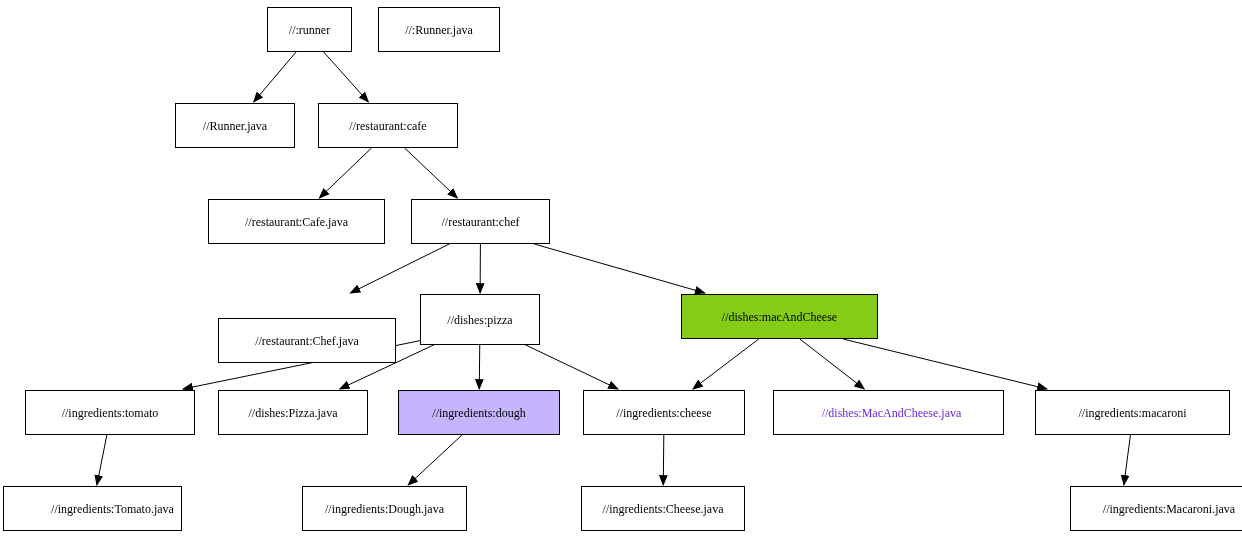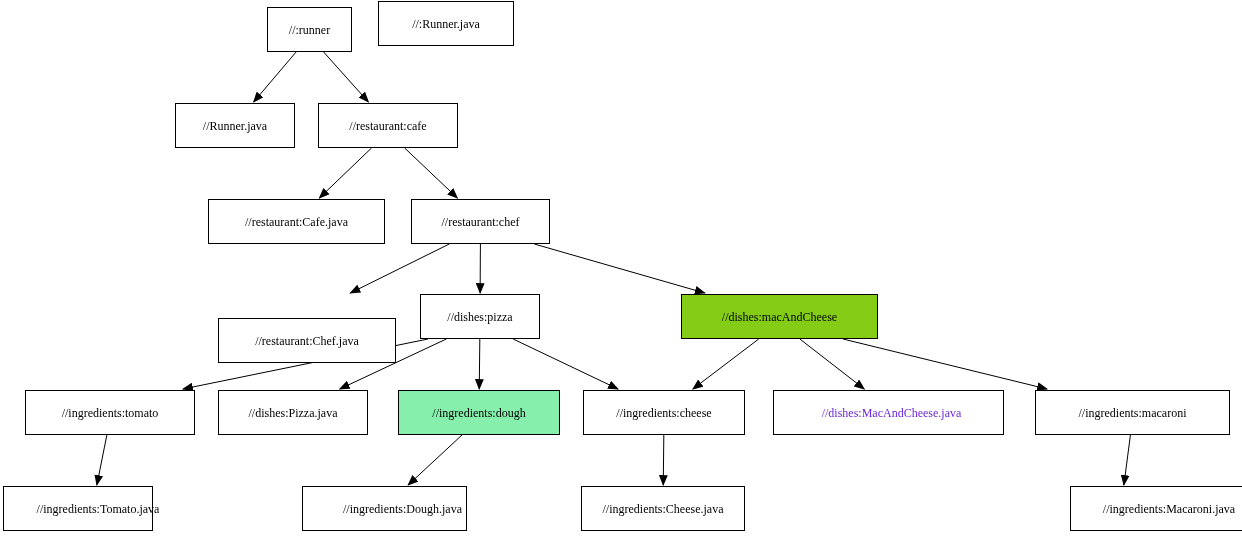--- a/index.html
+++ b/index.html
@@ -68,66 +68,66 @@
         <line x1="106.85" y1="435" x2="96.875" y2="485" stroke="#000000" stroke-width="1" marker-end="url(#arrowhead)"></line>
         <line x1="461.99" y1="435" x2="408.125" y2="485" stroke="#000000" stroke-width="1" marker-end="url(#arrowhead)"></line>
         <line x1="663.82" y1="435" x2="663.25" y2="485" stroke="#000000" stroke-width="1" marker-end="url(#arrowhead)"></line>
         <line x1="1130.43" y1="435" x2="1123.875" y2="485" stroke="#000000" stroke-width="1" marker-end="url(#arrowhead)"></line>
       </g>
   </svg>
   <div id="node-layer">
       <div class="node" style="left: 267px; top: 7px; width: 85px; height: 45px; background: rgb(255, 255, 255); border-color: rgb(0, 0, 0); color: rgb(0, 0, 0);">
         <span>//:runner</span>
       </div>
-      <div class="node" style="left: 378px; top: 1px; width: 136px; height: 45px; background: rgb(255, 255, 255); border-color: rgb(0, 0, 0); color: rgb(0, 0, 0); justify-content: center;">
+      <div class="node" style="left: 378px; top: 7px; width: 122px; height: 45px; background: rgb(255, 255, 255); border-color: rgb(0, 0, 0); color: rgb(0, 0, 0); justify-content: center;">
         <span>//:Runner.java</span>
       </div>
       <div class="node" style="left: 175px; top: 103px; width: 120px; height: 45px; background: rgb(255, 255, 255); border-color: rgb(0, 0, 0); color: rgb(0, 0, 0);">
         <span>//Runner.java</span>
       </div>
       <div class="node" style="left: 318px; top: 103px; width: 140px; height: 45px; background: rgb(255, 255, 255); border-color: rgb(0, 0, 0); color: rgb(0, 0, 0);">
         <span>//restaurant:cafe</span>
       </div>
       <div class="node" style="left: 208px; top: 199px; width: 177px; height: 45px; background: rgb(255, 255, 255); border-color: rgb(0, 0, 0); color: rgb(0, 0, 0); align-items: center;">
         <span>//restaurant:Cafe.java</span>
       </div>
       <div class="node" style="left: 411px; top: 199px; width: 139px; height: 45px; background: rgb(255, 255, 255); border-color: rgb(0, 0, 0); color: rgb(0, 0, 0);">
         <span>//restaurant:chef</span>
       </div>
       <div class="node" style="left: 218px; top: 294px; width: 178px; height: 45px; background: rgb(255, 255, 255); border-color: rgb(0, 0, 0); color: rgb(0, 0, 0); margin-top: 24px;">
         <span>//restaurant:Chef.java</span>
       </div>
-      <div class="node" style="left: 420px; top: 294px; width: 120px; height: 45px; background: rgb(255, 255, 255); border-color: rgb(0, 0, 0); color: rgb(0, 0, 0);">
+      <div class="node" style="left: 420px; top: 294px; width: 120px; height: 51px; background: rgb(255, 255, 255); border-color: rgb(0, 0, 0); color: rgb(0, 0, 0);">
         <span>//dishes:pizza</span>
       </div>
       <div class="node" style="left: 681px; top: 294px; width: 197px; height: 45px; background: #84cc16; border-color: rgb(0, 0, 0); color: rgb(0, 0, 0);">
         <span>//dishes:macAndCheese</span>
       </div>
       <div class="node" style="left: 25px; top: 390px; width: 170px; height: 45px; background: rgb(255, 255, 255); border-color: rgb(0, 0, 0); color: rgb(0, 0, 0);">
         <span>//ingredients:tomato</span>
       </div>
       <div class="node" style="left: 218px; top: 390px; width: 150px; height: 45px; background: rgb(255, 255, 255); border-color: rgb(0, 0, 0); color: rgb(0, 0, 0); align-items: center;">
         <span>//dishes:Pizza.java</span>
       </div>
-      <div class="node" style="left: 398px; top: 390px; width: 162px; height: 45px; background: #86efac; border-color: rgb(0, 0, 0); color: rgb(0, 0, 0);">
+      <div class="node" style="left: 398px; top: 390px; width: 162px; height: 45px; background: #c4b5fd; border-color: rgb(0, 0, 0); color: rgb(0, 0, 0);">
         <span>//ingredients:dough</span>
       </div>
       <div class="node" style="left: 583px; top: 390px; width: 162px; height: 45px; background: rgb(255, 255, 255); border-color: rgb(0, 0, 0); color: rgb(0, 0, 0);">
         <span>//ingredients:cheese</span>
       </div>
       <div class="node" style="left: 773px; top: 390px; width: 231px; height: 45px; background: rgb(255, 255, 255); border-color: rgb(0, 0, 0); color: #6d28d9; padding-left: 6px;">
         <span>//dishes:MacAndCheese.java</span>
       </div>
       <div class="node" style="left: 1035px; top: 390px; width: 195px; height: 45px; background: rgb(255, 255, 255); border-color: rgb(0, 0, 0); color: rgb(0, 0, 0);">
         <span>//ingredients:macaroni</span>
       </div>
-      <div class="node" style="left: 3px; top: 486px; width: 150px; height: 45px; background: rgb(255, 255, 255); border-color: rgb(0, 0, 0); color: rgb(0, 0, 0); padding-left: 40px;">
+      <div class="node" style="left: 3px; top: 486px; width: 179px; height: 45px; background: rgb(255, 255, 255); border-color: rgb(0, 0, 0); color: rgb(0, 0, 0); padding-left: 40px;">
         <span>//ingredients:Tomato.java</span>
       </div>
-      <div class="node" style="left: 302px; top: 486px; width: 165px; height: 45px; background: rgb(255, 255, 255); border-color: rgb(0, 0, 0); color: rgb(0, 0, 0); justify-content: flex-end;">
+      <div class="node" style="left: 302px; top: 486px; width: 165px; height: 45px; background: rgb(255, 255, 255); border-color: rgb(0, 0, 0); color: rgb(0, 0, 0);">
         <span>//ingredients:Dough.java</span>
       </div>
       <div class="node" style="left: 581px; top: 486px; width: 164px; height: 45px; background: rgb(255, 255, 255); border-color: rgb(0, 0, 0); color: rgb(0, 0, 0);">
         <span>//ingredients:Cheese.java</span>
       </div>
       <div class="node" style="left: 1022px; top: 486px; width: 198px; height: 45px; background: rgb(255, 255, 255); border-color: rgb(0, 0, 0); color: rgb(0, 0, 0); margin-left: 48px;">
         <span>//ingredients:Macaroni.java</span>
       </div>
     </div>
 </div>

